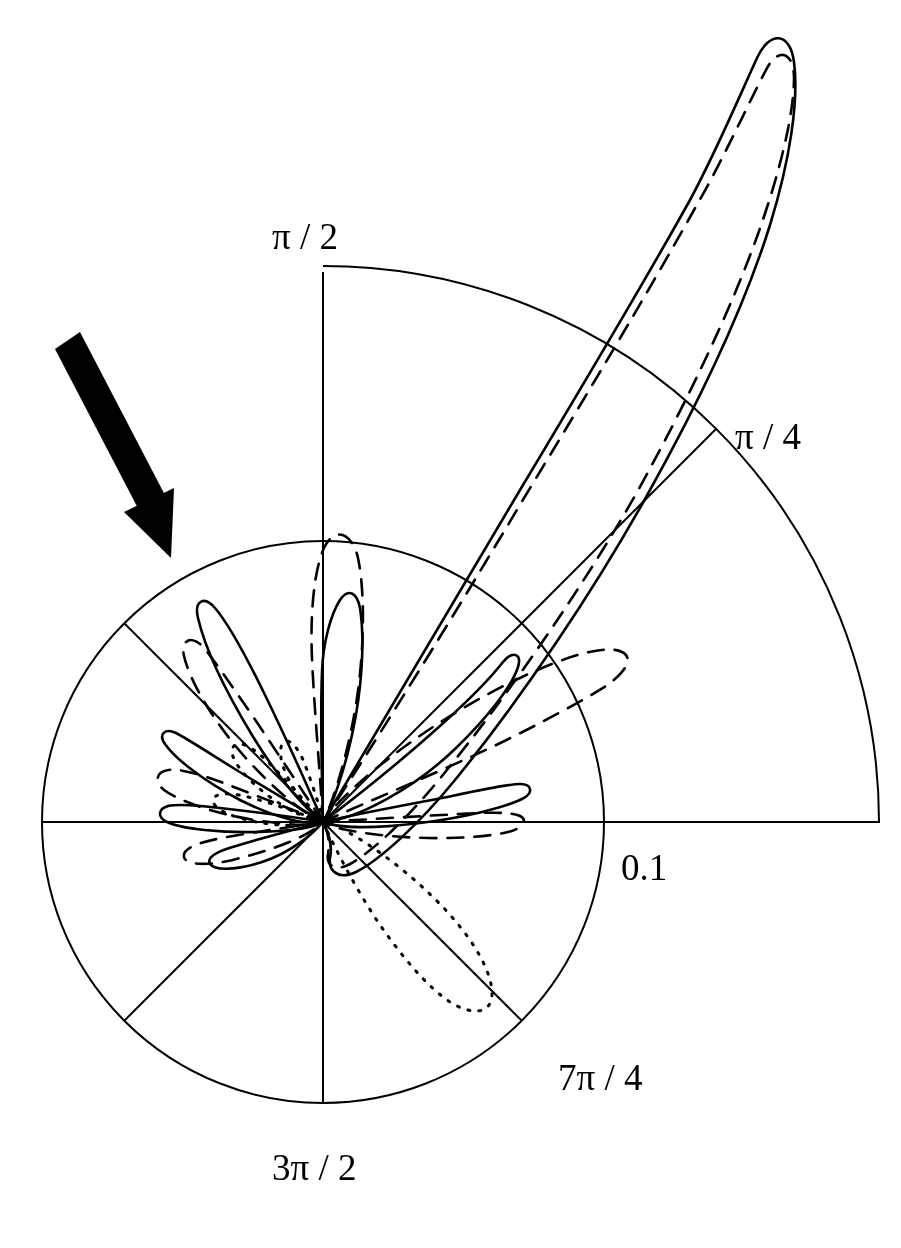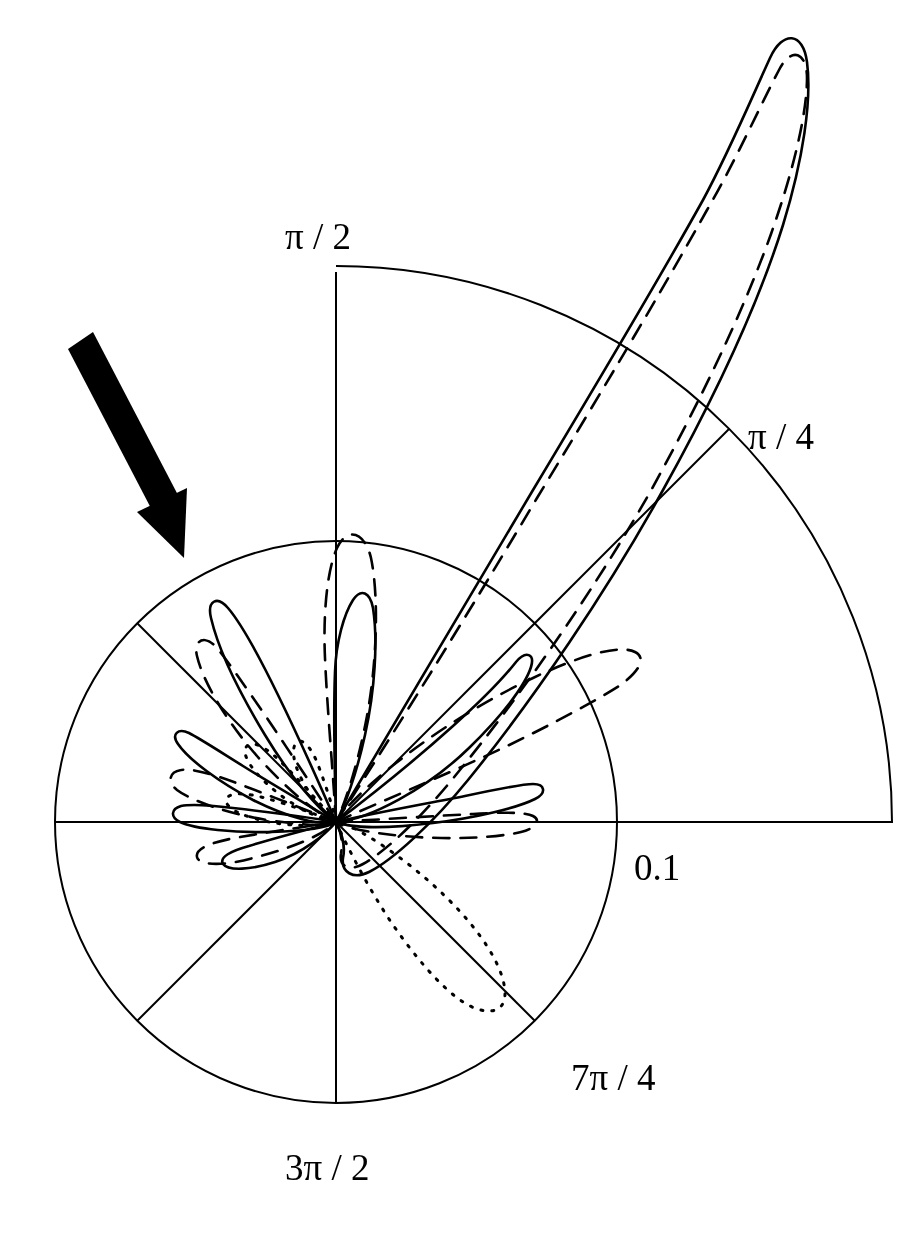--- a/index.html
+++ b/index.html
@@ -10,21 +10,21 @@
   body {
     width: 901px;
     height: 1248px;
     font-family: "Liberation Serif", serif;
     color: #000000;
     overflow: hidden;
     position: relative;
   }
   #figure {
     position: absolute;
-    left: 13px;
+    left: 0;
     top: 0;
     width: 743px;
     height: 1248px;
   }
   svg {
     display: block;
   }
   .axis-line {
     stroke: #000000;
     stroke-width: 2;

